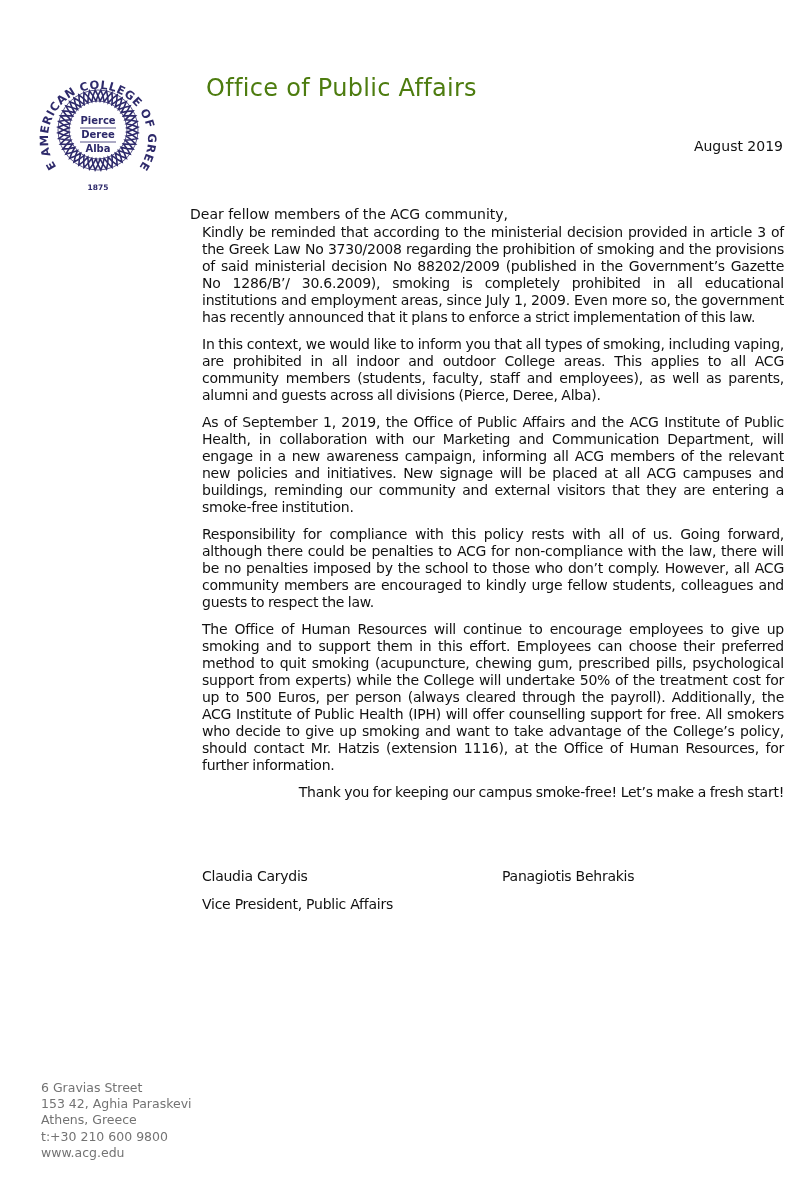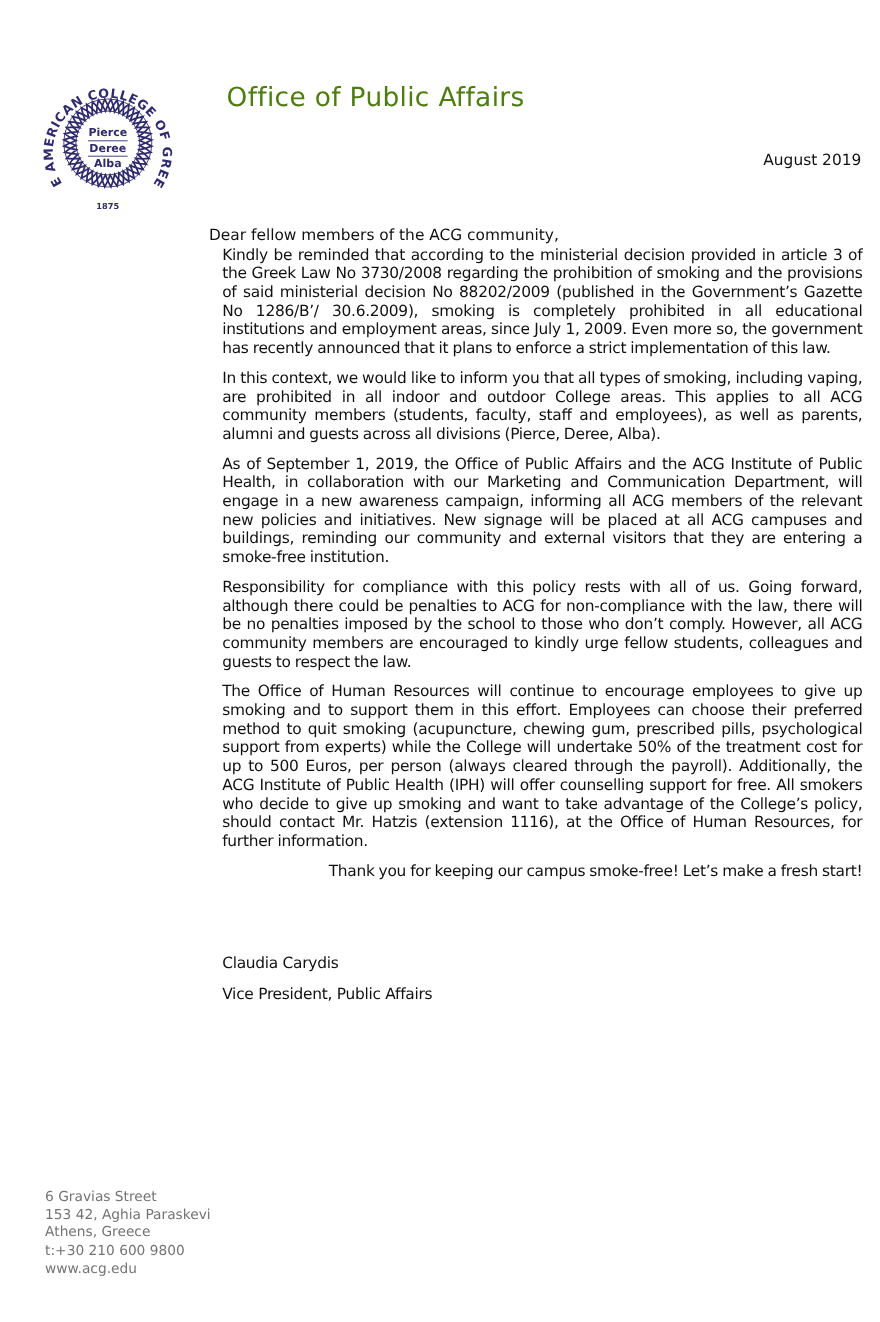--- a/index.html
+++ b/index.html
@@ -55,20 +55,21 @@
   <p>Responsibility for compliance with this policy rests with all of us. Going forward, although there could be penalties to ACG for non-compliance with the law, there will be no penalties imposed by the school to those who don’t comply. However, all ACG community members are encouraged to kindly urge fellow students, colleagues and guests to respect the law.</p>
   <p>The Office of Human Resources will continue to encourage employees to give up smoking and to support them in this effort. Employees can choose their preferred method to quit smoking (acupuncture, chewing gum, prescribed pills, psychological support from experts) while the College will undertake 50% of the treatment cost for up to 500 Euros, per person (always cleared through the payroll). Additionally, the ACG Institute of Public Health (IPH) will offer counselling support for free. All smokers who decide to give up smoking and want to take advantage of the College’s policy, should contact Mr. Hatzis (extension 1116), at the Office of Human Resources, for further information.</p>
   <p class="closing">Thank you for keeping our campus smoke-free! Let’s make a fresh start!</p>
 </div>
 
 <div class="sig left">
   <div>Claudia Carydis</div>
   <div>Vice President, Public Affairs</div>
 </div>
 <div class="sig right">
+  <div>Panagiotis Behrakis</div>
 </div>
 
 <div class="address">
   <div>6 Gravias Street</div>
   <div>153 42, Aghia Paraskevi</div>
   <div>Athens, Greece</div>
   <div>t:+30 210 600 9800</div>
   <div>www.acg.edu</div>
 </div>
 

